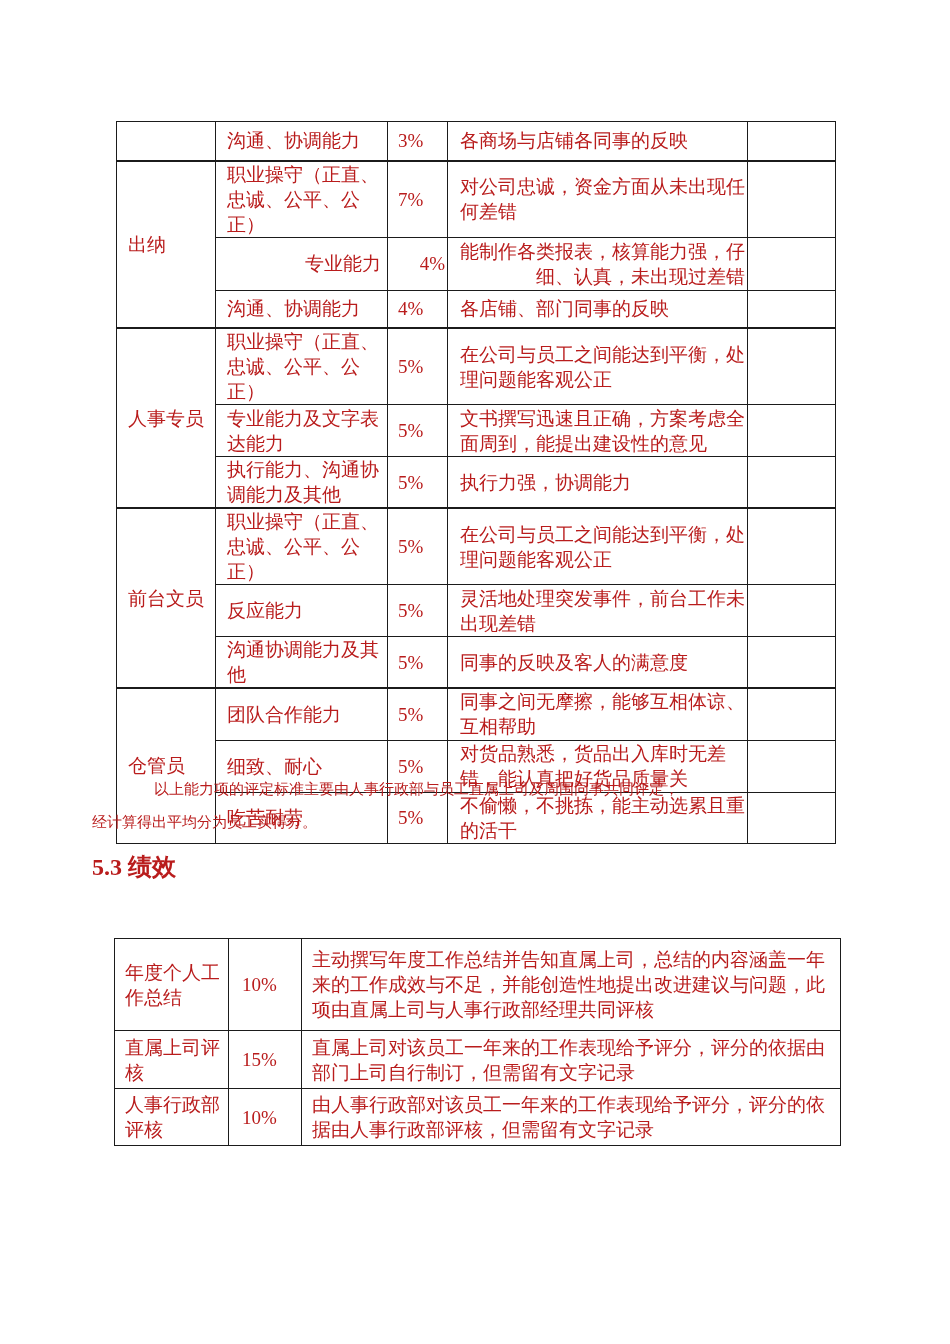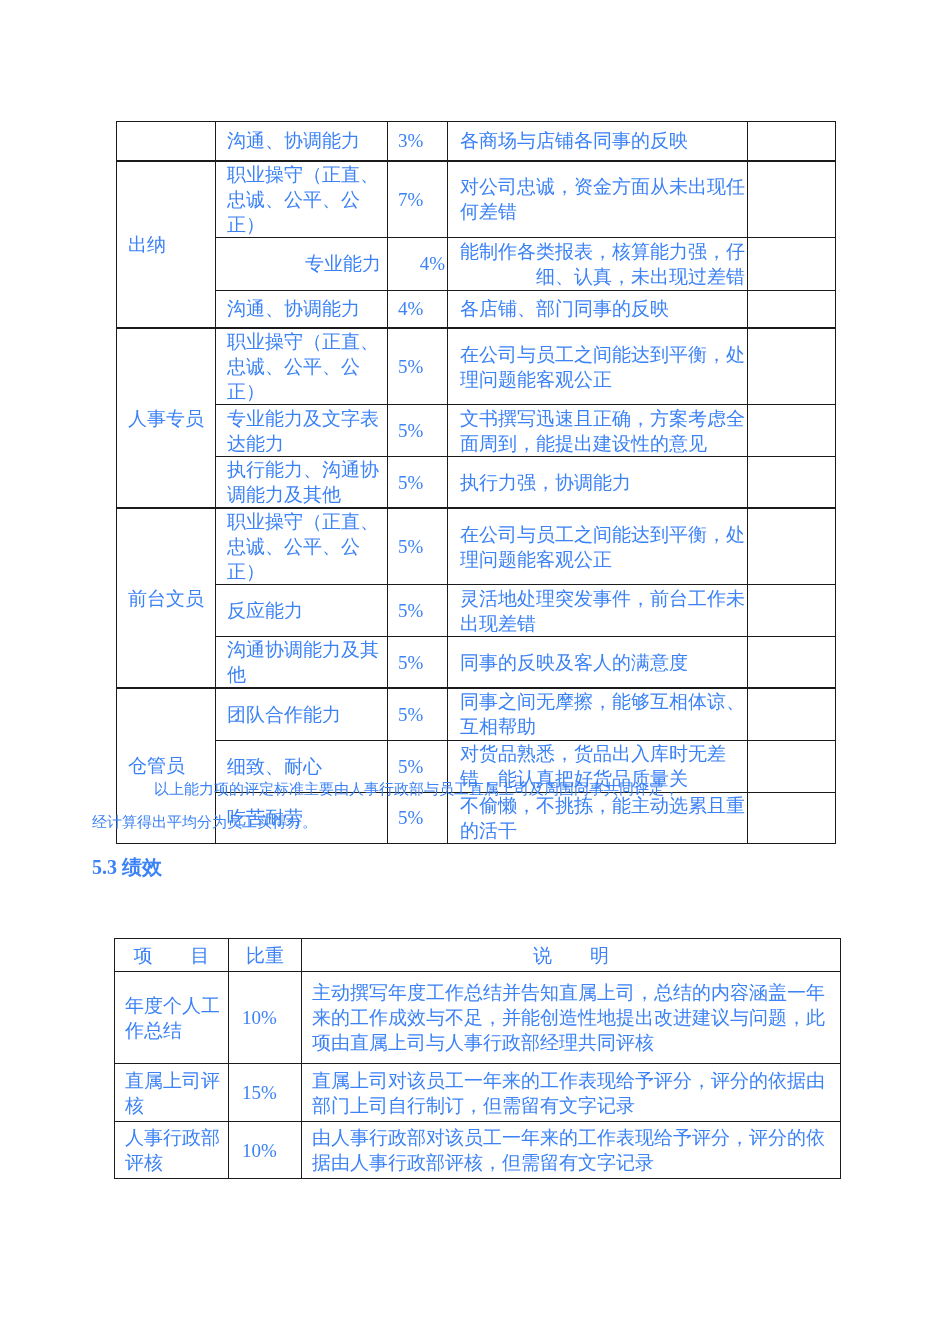--- a/index.html
+++ b/index.html
@@ -1,20 +1,20 @@
 <!DOCTYPE html>
 <html><head>
 <meta charset="utf-8">
 <style>
   html,body { margin:0; padding:0; background:#e8e8e8; }
   .page {
     position:relative; width:950px; height:1344px;
     background:#ffffff; margin:0 auto; overflow:hidden;
     font-family:"Liberation Serif","DejaVu Serif",serif;
-    color:#3b82f6;
+    color:#b91c1c;
   }
   table { border-collapse:collapse; table-layout:fixed; }
   td {
     border:1px solid #1b1b1b;
     font-size:19px; line-height:25px;
     vertical-align:middle;
     white-space:pre-line;
     overflow:hidden;
     word-break:break-all;
   }
@@ -38,21 +38,21 @@
 
   
   .para {
     position:absolute; left:92px; width:798px;
     font-size:15px; line-height:33px;
     white-space:pre-line; word-break:break-all;
   }
   #note-para  { top:773px; text-indent:62px; }
   #section-heading {
     position:absolute; left:92px; top:852px;
-    font-size:20px; line-height:30px; font-weight:bold;
+    font-size:24px; line-height:30px; font-weight:bold;
   }
   #intro-para { top:881px; text-indent:62px; }
 
   
   #perf-table { position:absolute; left:114px; top:938px; width:726px; }
   #perf-table col.w-item   { width:114px; }
   #perf-table col.w-weight { width:73px;  }
   #perf-table col.w-desc   { width:539px; }
   #perf-table tr.head { height:33px; }
   #perf-table tr.head td { text-align:center; padding:0; }
@@ -187,25 +187,20 @@
   <div id="section-heading">5.3 绩效</div>
 
 
   <table id="perf-table">
     <colgroup>
       <col class="w-item">
         <col class="w-weight">
         <col class="w-desc">
     </colgroup>
     <tbody>
-      <tr class="head">
-        <td>项　　目</td>
-        <td>比重</td>
-        <td>说　　明</td>
-      </tr>
       <tr class="r92">
         <td class="c-item">年度个人工
 作总结</td>
         <td class="c-weight">10%</td>
         <td class="c-desc">主动撰写年度工作总结并告知直属上司，总结的内容涵盖一年
 来的工作成效与不足，并能创造性地提出改进建议与问题，此
 项由直属上司与人事行政部经理共同评核</td>
       </tr>
       <tr class="r58">
         <td class="c-item">直属上司评

